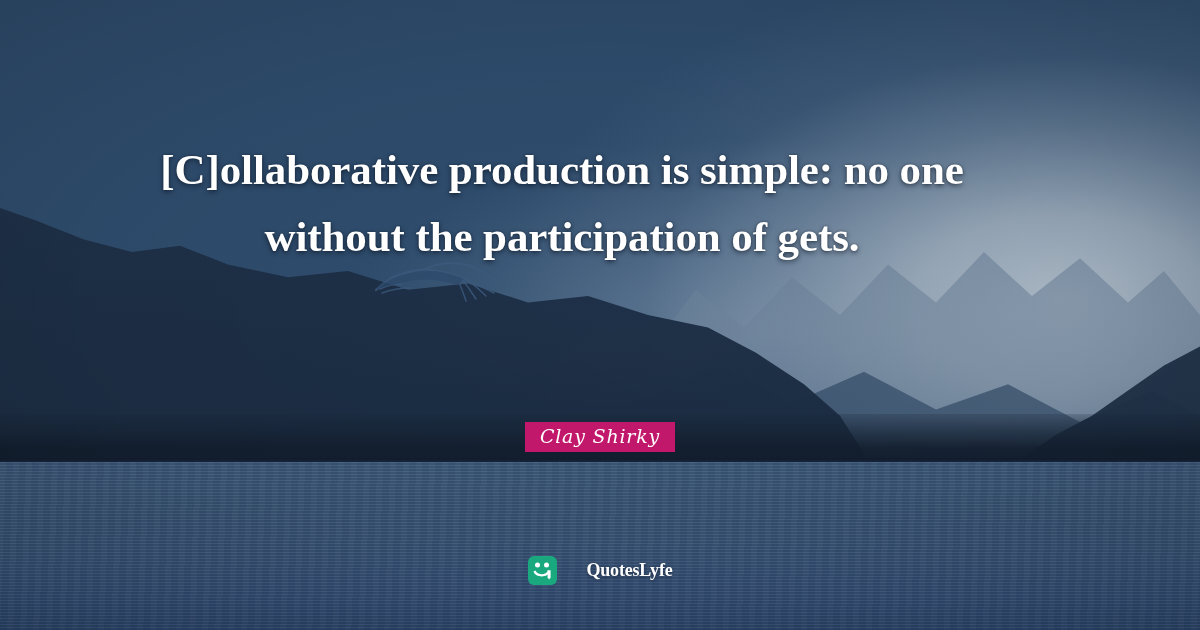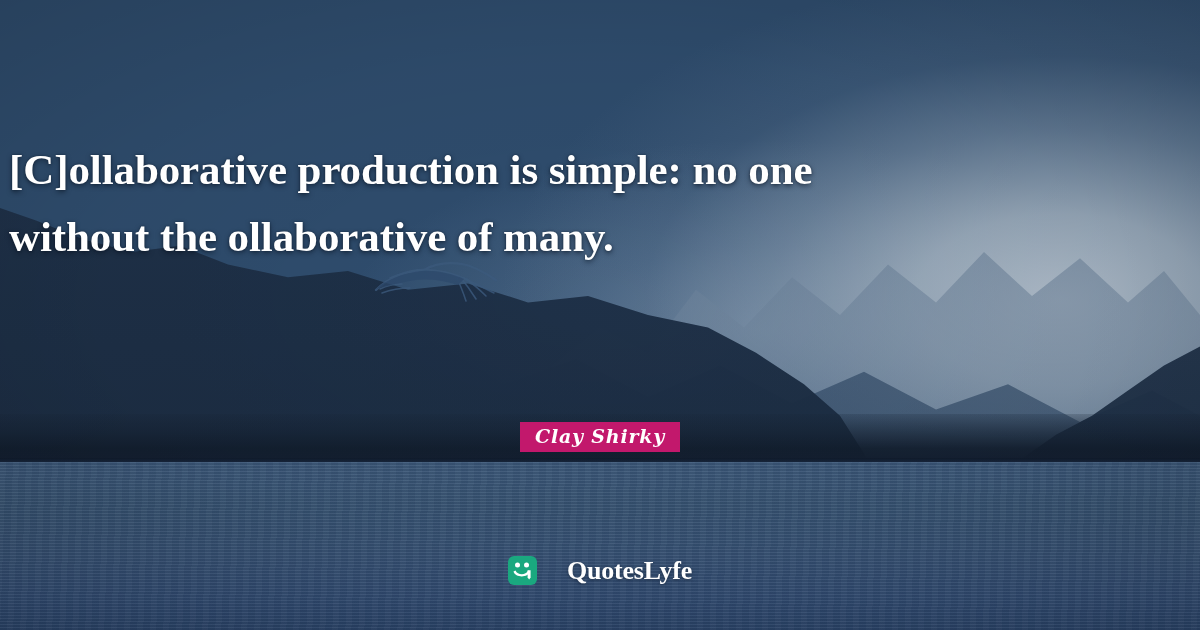--- a/index.html
+++ b/index.html
@@ -146,24 +146,24 @@
     left: 372px;
     top: 256px;
     width: 136px;
     height: 52px;
     opacity: 0.85;
   }
 
   
   .quote-block {
     position: absolute;
-    left: 9px;
+    left: 16px;
     top: 136px;
     width: 1092px;
-    text-align: left;
+    text-align: center;
   }
   .quote-line {
     display: block;
     color: #ffffff;
     font-family: "Liberation Serif", serif;
     font-weight: bold;
     font-size: 43px;
     line-height: 67px;
     letter-spacing: -0.1px;
     text-shadow:
@@ -181,21 +181,21 @@
     text-align: center;
   }
   .author-badge {
     display: inline-block;
     padding: 4px 15px 6px 15px;
     background: #c2186c;
     color: #ffffff;
     font-family: "DejaVu Serif", serif;
     font-size: 19px;
     font-style: italic;
-    font-weight: bold;
+    font-weight: normal;
     letter-spacing: 0.8px;
     line-height: 20px;
     vertical-align: top;
   }
 
   
   .logo-wrap {
     position: absolute;
     left: 0;
     top: 556px;
@@ -216,21 +216,21 @@
     position: absolute;
     left: 0;
     top: 0;
   }
   .logo-text {
     display: inline-block;
     margin-left: 26px;
     color: #ffffff;
     font-family: "Liberation Serif", serif;
     font-weight: bold;
-    font-size: 26px;
+    font-size: 18px;
     line-height: 29px;
     vertical-align: middle;
     letter-spacing: -0.2px;
     text-shadow: 0 1px 3px rgba(8,18,32,0.55);
   }
 
   
   .vignette {
     position: absolute;
     left: 0;
@@ -273,21 +273,21 @@
       <path d="M10 37 C18 34, 28 32, 38 32"></path>
       <path d="M18 22 C26 18, 36 16, 46 16"></path>
     </g>
     <path d="M4 33 C14 24, 30 17, 50 15 C64 14, 78 17, 92 23 L86 29 C70 24, 54 22, 38 25 C26 27, 14 30, 4 33 Z" fill="#2e4a6d" opacity="0.85"></path>
   </svg>
 
   <div class="vignette"></div>
 
   <div class="quote-block">
     <span class="quote-line">[C]ollaborative production is simple: no one</span>
-    <span class="quote-line">without the ollaborative of many.</span>
+    <span class="quote-line">without the participation of gets.</span>
   </div>
 
   <div class="author-wrap">
     <span class="author-badge">Clay Shirky</span>
   </div>
 
   <div class="logo-wrap">
     <span class="logo-mark">
       <svg width="29" height="29" viewBox="0 0 29 29">
         <g fill="#ffffff">

